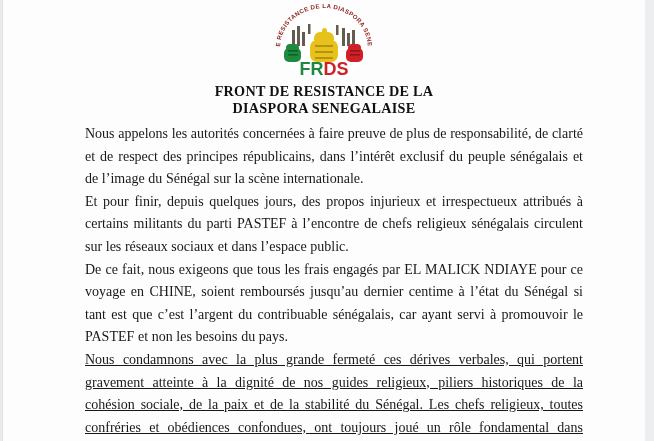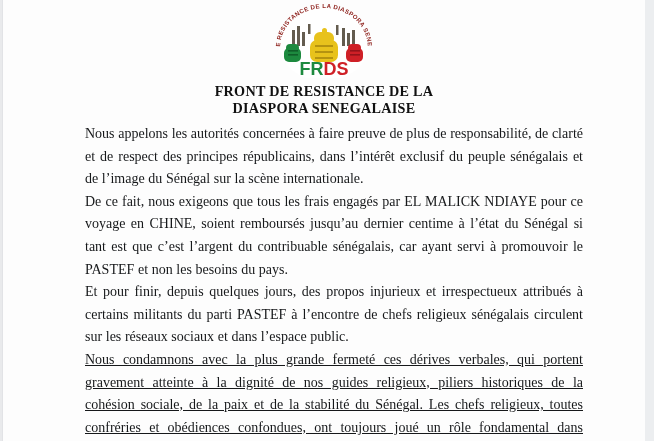--- a/index.html
+++ b/index.html
@@ -164,19 +164,19 @@
 
       <div class="org-title">
         <span class="line1">FRONT DE RESISTANCE DE LA</span>
         <span class="line2">DIASPORA SENEGALAISE</span>
       </div>
 
     </div>
 
     <div class="letter-body">
       <p class="tight">Nous appelons les autorités concernées à faire preuve de plus de responsabilité, de clarté et de respect des principes républicains, dans l’intérêt exclusif du peuple sénégalais et de l’image du Sénégal sur la scène internationale.</p>
+      <p class="tight">Et pour finir, depuis quelques jours, des propos injurieux et irrespectueux attribués à certains militants du parti PASTEF à l’encontre de chefs religieux sénégalais circulent sur les réseaux sociaux et dans l’espace public.</p>
       <p class="tight">De ce fait, nous exigeons que tous les frais engagés par EL MALICK NDIAYE pour ce voyage en CHINE, soient remboursés jusqu’au dernier centime à l’état du Sénégal si tant est que c’est l’argent du contribuable sénégalais, car ayant servi à promouvoir le PASTEF et non les besoins du pays.</p>
-      <p class="tight">Et pour finir, depuis quelques jours, des propos injurieux et irrespectueux attribués à certains militants du parti PASTEF à l’encontre de chefs religieux sénégalais circulent sur les réseaux sociaux et dans l’espace public.</p>
       <p class="loose last-visible">Nous condamnons avec la plus grande fermeté ces dérives verbales, qui portent gravement atteinte à la dignité de nos guides religieux, piliers historiques de la cohésion sociale, de la paix et de la stabilité du Sénégal. Les chefs religieux, toutes confréries et obédiences confondues, ont toujours joué un rôle fondamental dans l’ancrage du</p>
     </div>
 
   </div>
 </div>
 
 </body></html>

